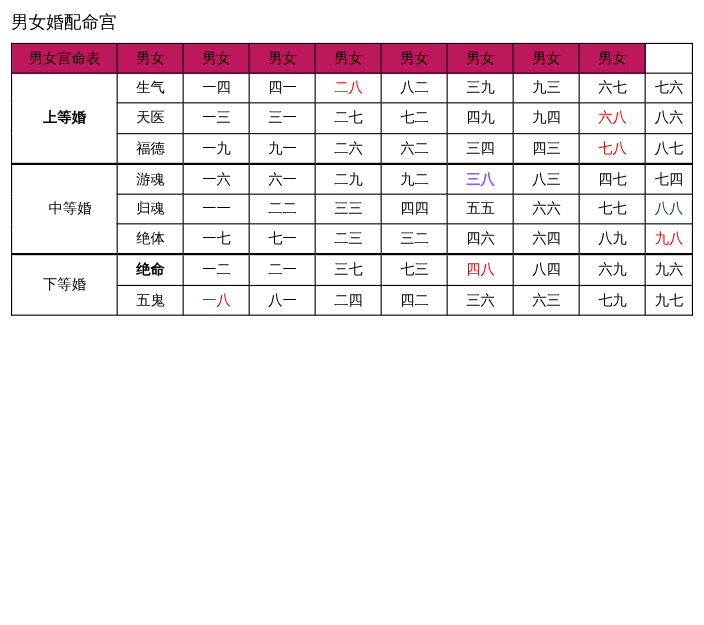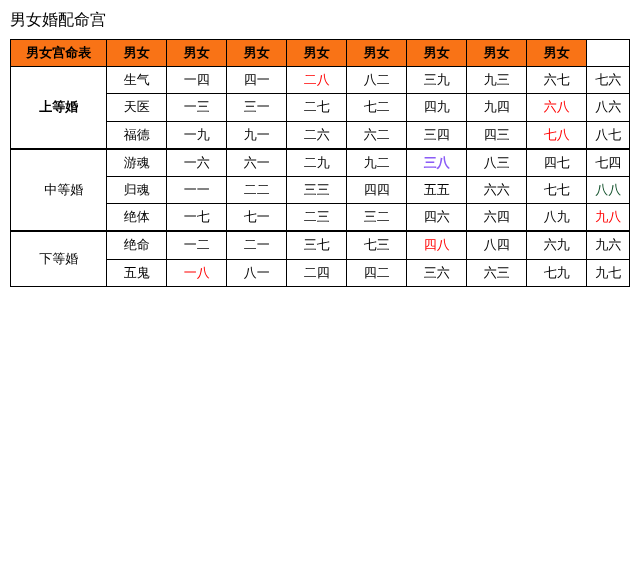--- a/index.html
+++ b/index.html
@@ -21,22 +21,22 @@
       border: 1px solid #000;
     }
     .outer-table td, .outer-table th {
       border: 1px solid #000;
       text-align: center;
       vertical-align: middle;
       padding: 4px 2px;
       line-height: 1.4;
     }
     .header-row th {
-      font-weight: bold;
-      background: #f97316;
+      font-weight: normal;
+      background: #be185d;
     }
   </style>
 </head>
 <body>
 
 <div class="page-title">男女婚配命宫</div>
 
 <table class="outer-table">
   <thead>
     <tr class="header-row">
@@ -115,21 +115,21 @@
         <td>七一</td>
         <td>二三</td>
         <td>三二</td>
         <td>四六</td>
         <td>六四</td>
         <td>八九</td>
         <td style="color: red;">九八</td>
       </tr>
       <tr>
         <td rowspan="2" style="font-weight: normal; border-top: 2px solid rgb(0, 0, 0);">下等婚</td>
-        <td style="border-top: 2px solid rgb(0, 0, 0);">绝命</td>
+        <td style="border-top: 2px solid rgb(0, 0, 0); font-weight: bold;">绝命</td>
         <td style="border-top: 2px solid rgb(0, 0, 0);">一二</td>
         <td style="border-top: 2px solid rgb(0, 0, 0);">二一</td>
         <td style="border-top: 2px solid rgb(0, 0, 0);">三七</td>
         <td style="border-top: 2px solid rgb(0, 0, 0);">七三</td>
         <td style="color: red; border-top: 2px solid rgb(0, 0, 0);">四八</td>
         <td style="border-top: 2px solid rgb(0, 0, 0);">八四</td>
         <td style="border-top: 2px solid rgb(0, 0, 0);">六九</td>
         <td style="border-top: 2px solid rgb(0, 0, 0);">九六</td>
       </tr>
       <tr>

